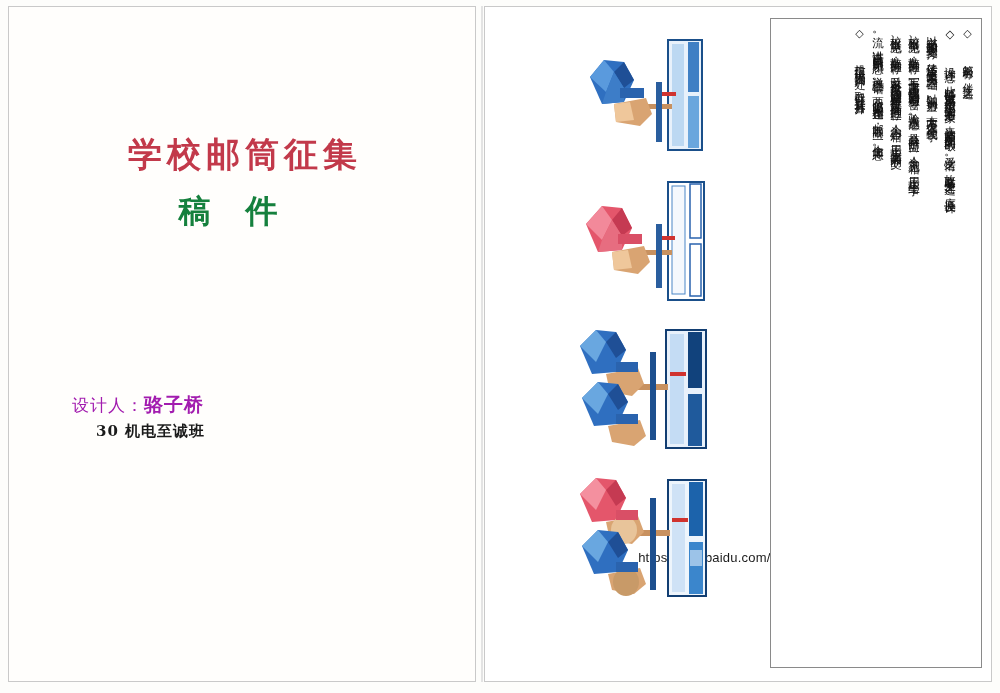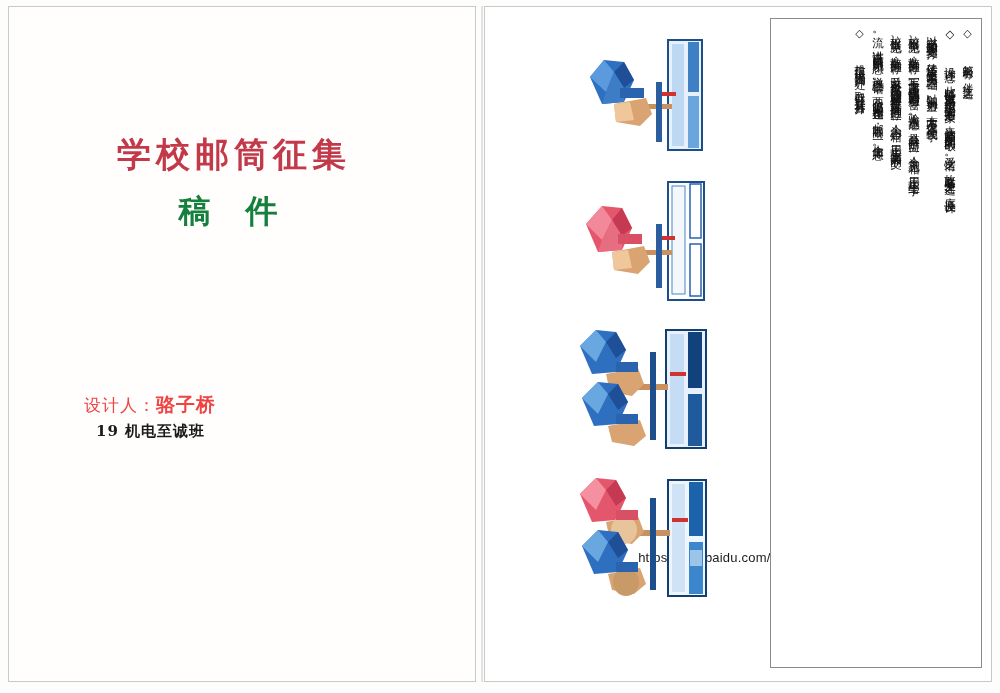--- a/index.html
+++ b/index.html
@@ -54,41 +54,42 @@
     position: absolute;
     left: 0;
     top: 132px;
     width: 468px;
     text-align: center;
     font-family: "DejaVu Serif", serif;
     font-size: 34px;
     font-weight: bold;
     letter-spacing: 5px;
     color: #c2394a;
+    padding-left: 11px;
   }
   .title-sub {
     position: absolute;
     left: 0;
     top: 190px;
     width: 468px;
     text-align: center;
     font-family: "DejaVu Serif", serif;
     font-size: 32px;
     font-weight: bold;
     letter-spacing: 12px;
     color: #15803d;
   }
 
   .designer-line {
     position: absolute;
-    left: 84px;
+    left: 72px;
     top: 392px;
     font-family: "DejaVu Serif", serif;
     font-size: 17px;
-    color: #ef4444;
+    color: #a21caf;
     letter-spacing: 1px;
   }
   .designer-line b {
     font-size: 19px;
     font-weight: bold;
   }
   .class-line {
     position: absolute;
     left: 96px;
     top: 422px;
@@ -185,21 +186,21 @@
   <div class="sheet-left"></div>
   <div class="fold"></div>
   <div class="sheet-right"></div>
 
   <div class="title-main">学校邮筒征集</div>
   <div class="title-sub">稿 件</div>
 
   <div class="designer-line">
     <span>设计人：</span><b>骆子桥</b>
   </div>
-  <div class="class-line">19 机电至诚班</div>
+  <div class="class-line">30 机电至诚班</div>
 
   <div class="link-label">文件百度网盘链接：</div>
   <div class="link-url">https://pan.baidu.com/s/1ezcdOZZRnOGdTzxG_wTgXQ</div>
   <div class="link-code">
     <span>提取码：</span><span>jdzc</span>
   </div>
 
   <div class="renders">
 
     <div class="render-cell">

